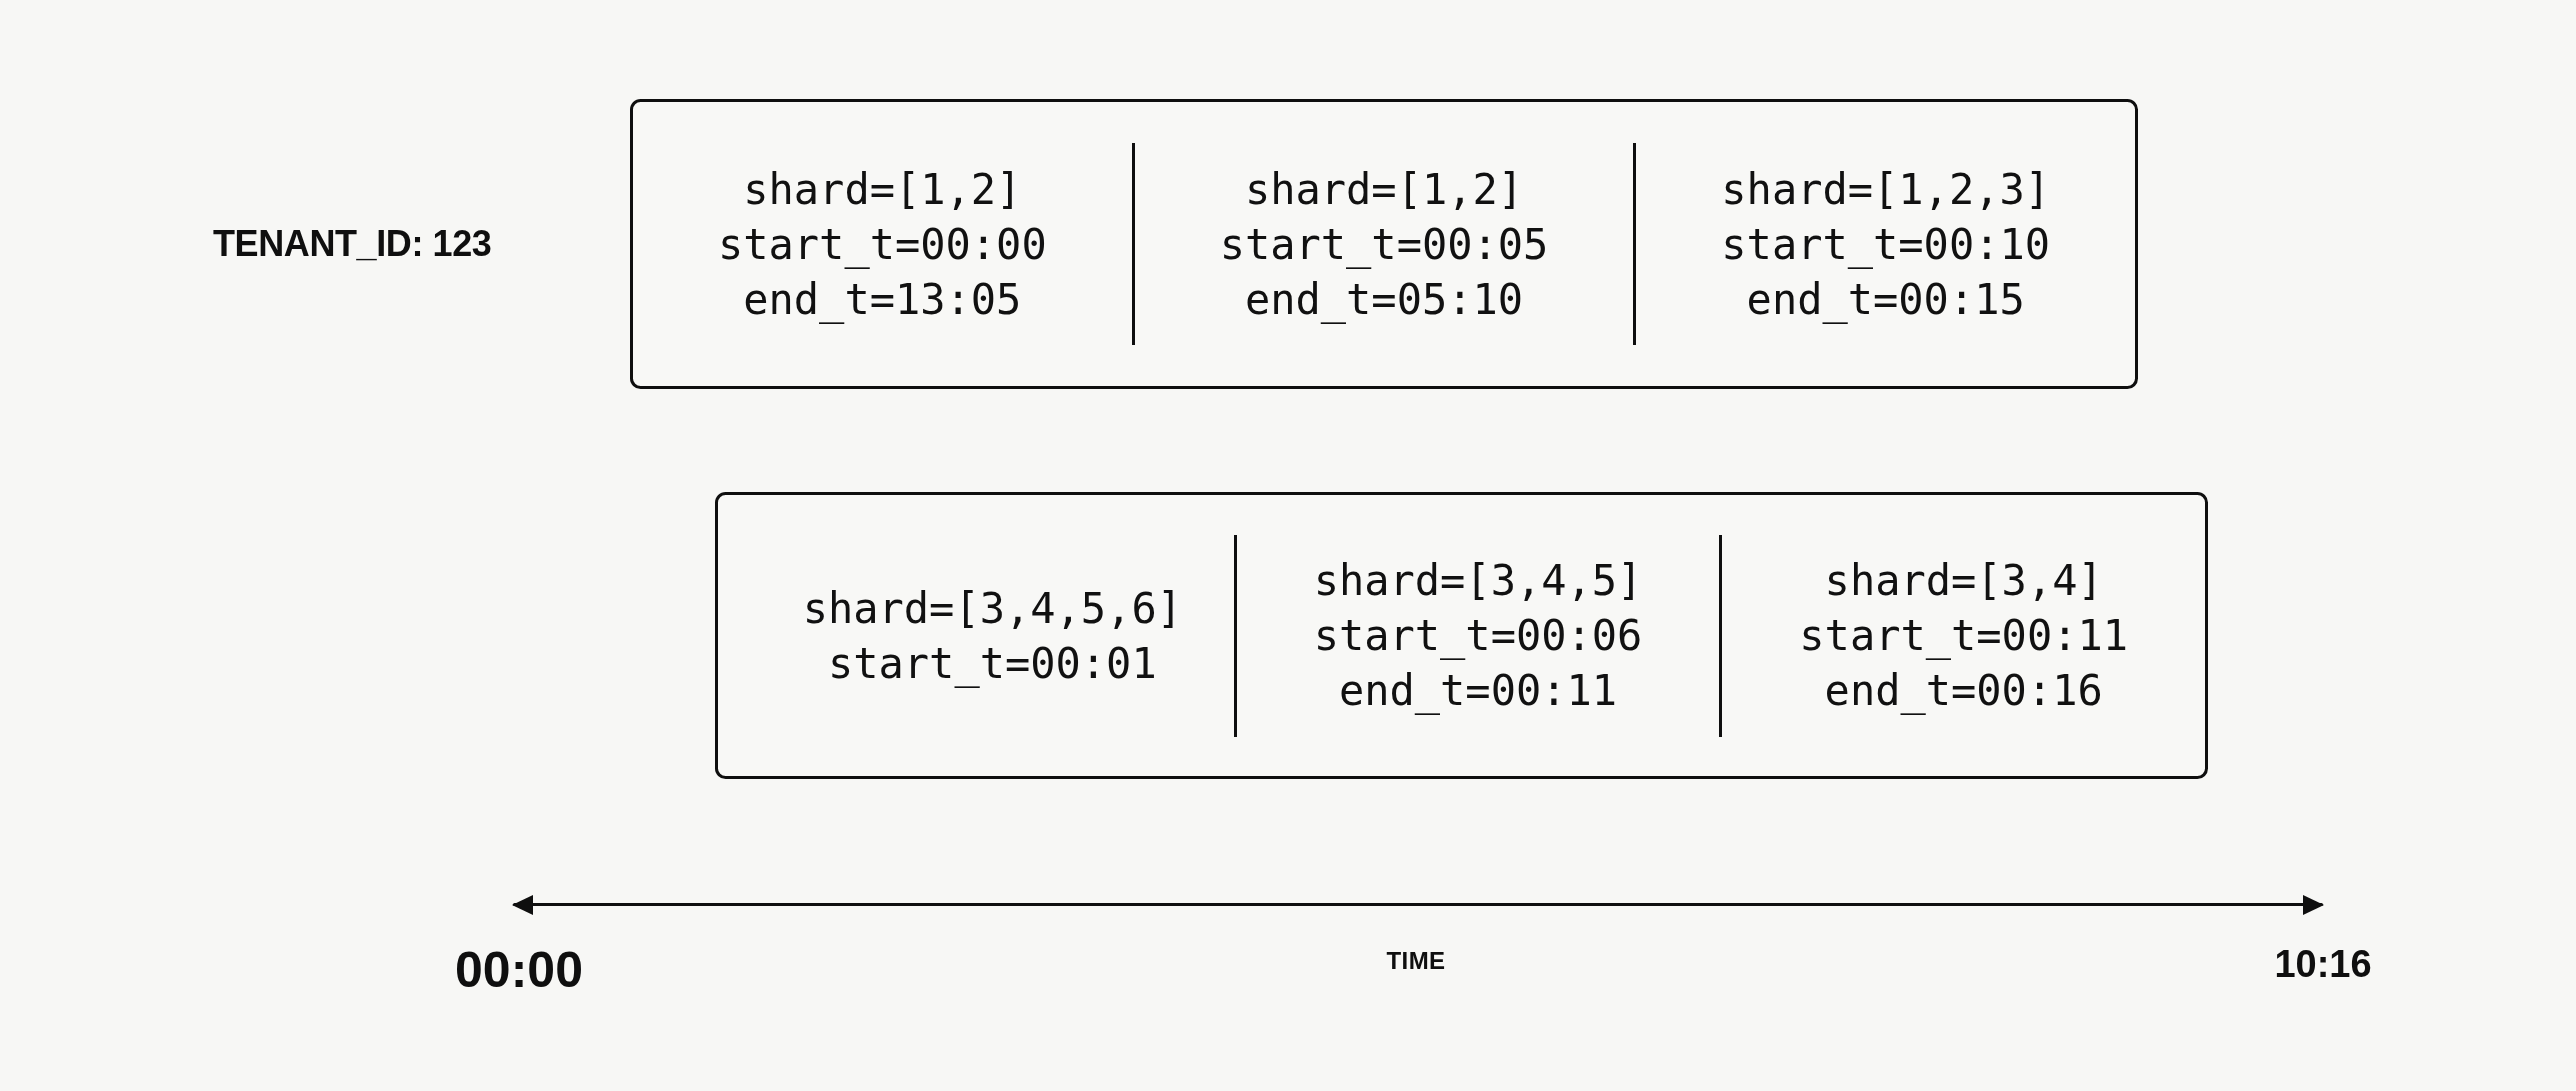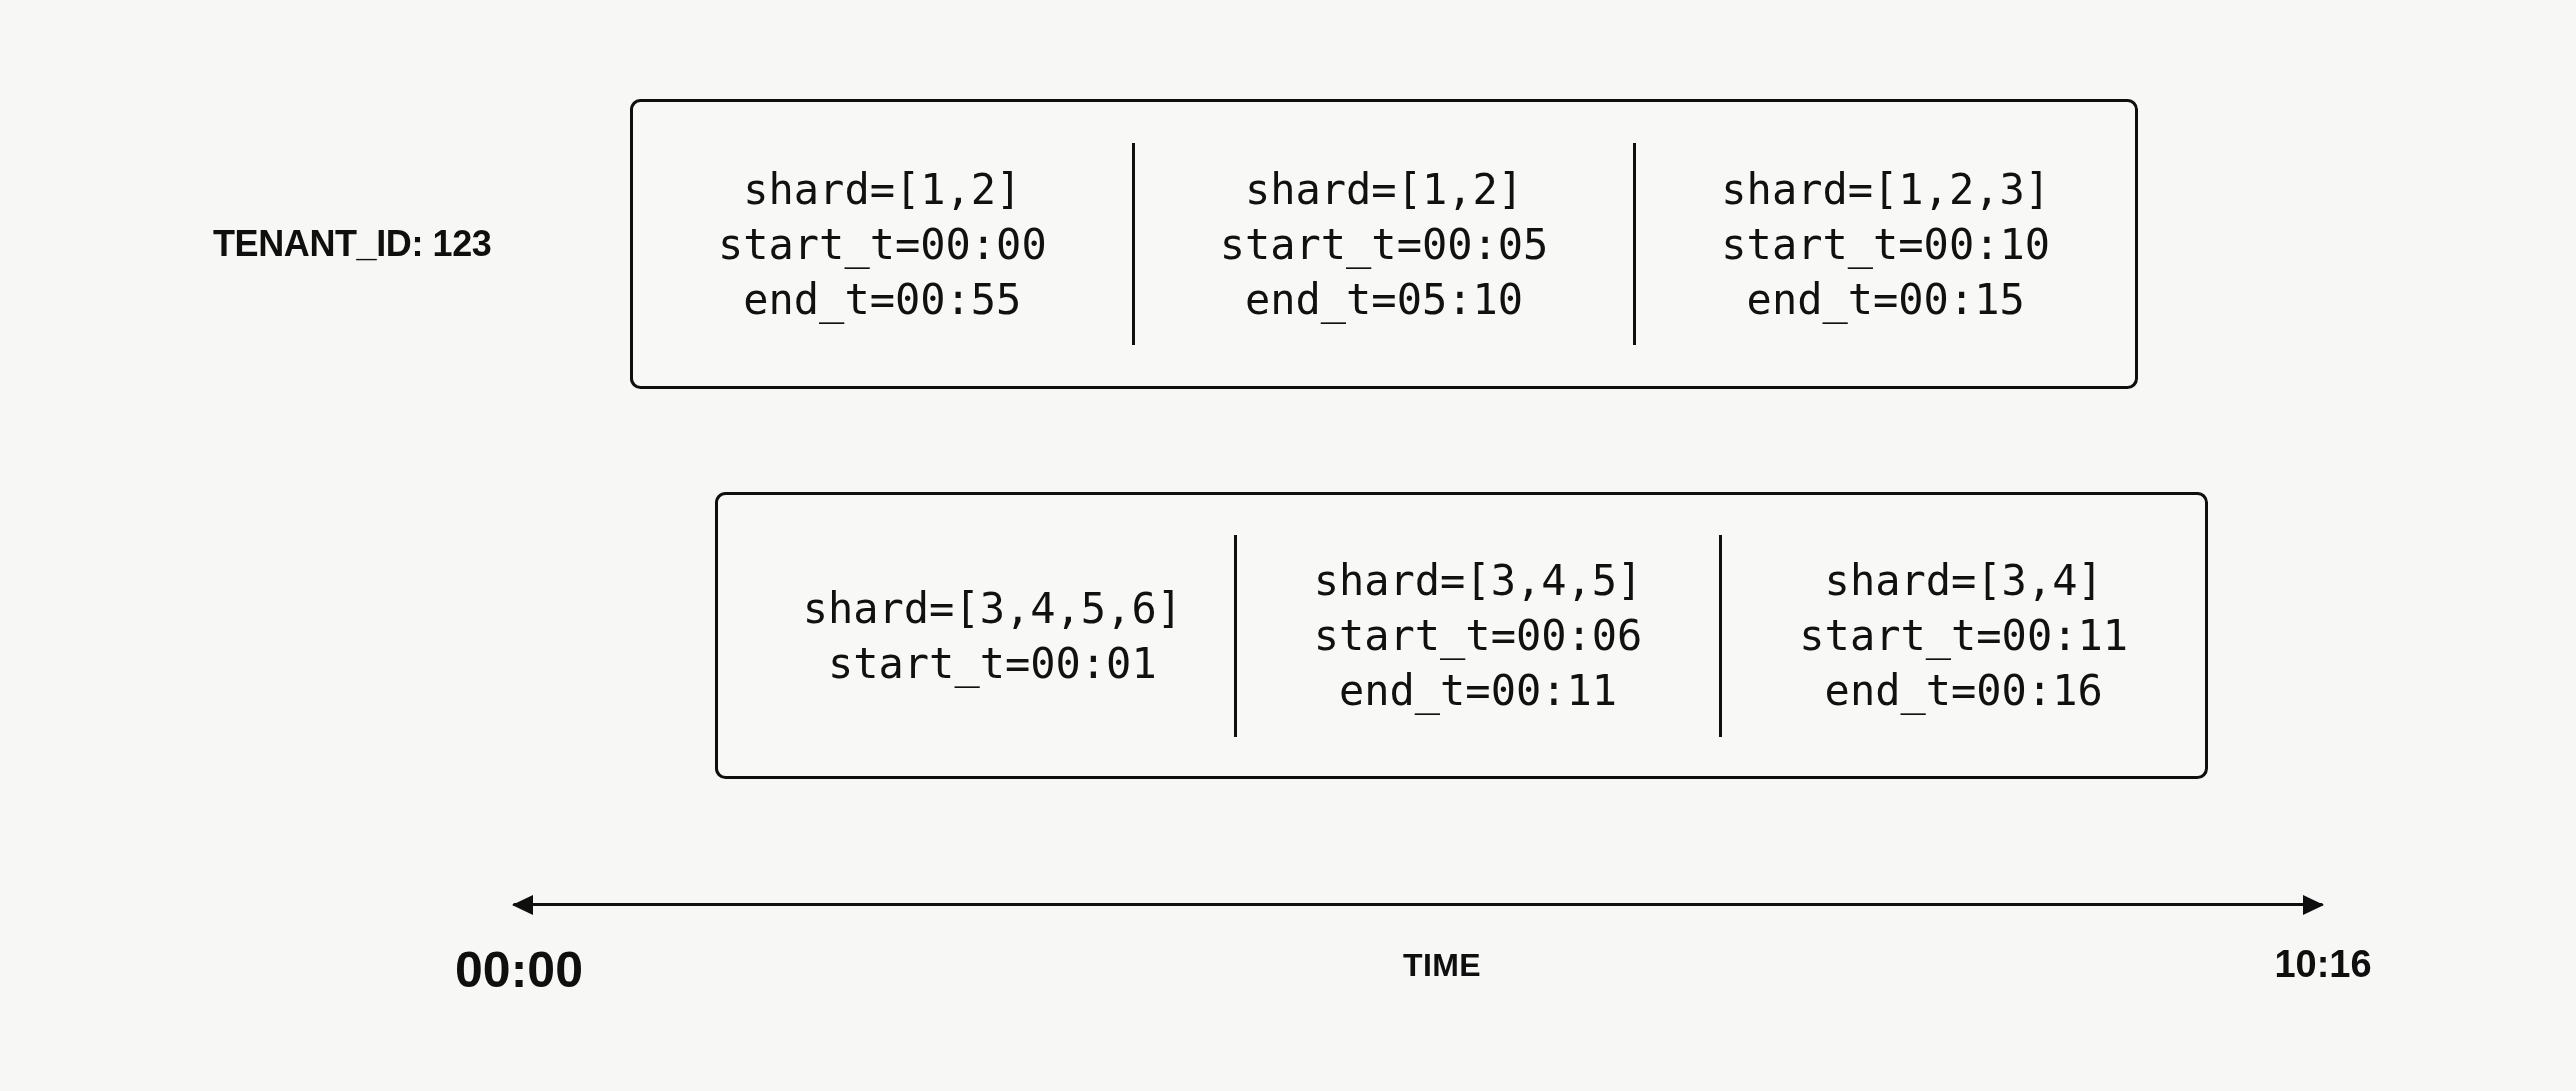--- a/index.html
+++ b/index.html
@@ -97,35 +97,35 @@
   }
   .axis-label {
     position: absolute;
     transform: translateX(-50%);
     font-weight: 700;
     line-height: 1;
     color: #0f0f0f;
     white-space: nowrap;
   }
   .axis-start { left: 519px;  top: 945px; font-size: 50px; }
-  .axis-title { left: 1416px; top: 949px; font-size: 32px; letter-spacing: 0.4px; margin-left: 26px; }
+  .axis-title { left: 1416px; top: 949px; font-size: 24px; letter-spacing: 0.4px; }
   .axis-end   { left: 2323px; top: 945px; font-size: 38px; }
 </style>
 </head>
 <body>
 
 <div class="canvas">
 
   <div class="tenant-label label-1">TENANT_ID: 123</div>
 
   <div class="shard-box box-1">
     <div class="cell">
       <div class="mono-line">shard=[1,2]</div>
       <div class="mono-line">start_t=00:00</div>
-      <div class="mono-line">end_t=00:55</div>
+      <div class="mono-line">end_t=13:05</div>
     </div>
     <div class="divider"></div>
     <div class="cell">
       <div class="mono-line">shard=[1,2]</div>
       <div class="mono-line">start_t=00:05</div>
       <div class="mono-line">end_t=05:10</div>
     </div>
     <div class="divider"></div>
     <div class="cell">
       <div class="mono-line">shard=[1,2,3]</div>

